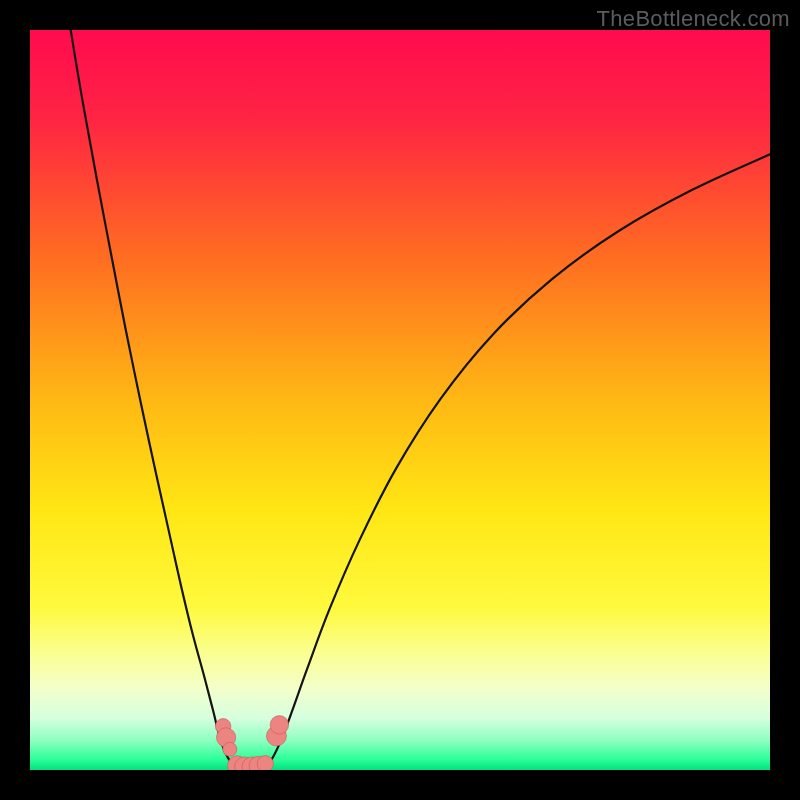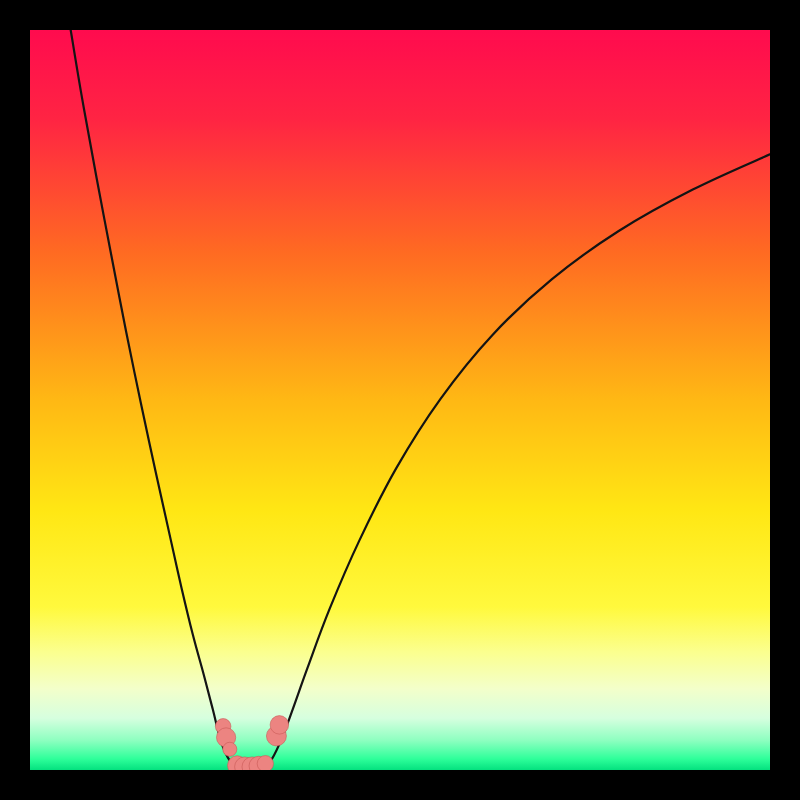--- a/index.html
+++ b/index.html
@@ -73,13 +73,14 @@
           <circle cx="207.20" cy="735.41" r="9.62" fill="#ec8481" stroke="#c95a57" stroke-width="0.6"></circle>
           <circle cx="214.60" cy="736.89" r="9.99" fill="#ec8481" stroke="#c95a57" stroke-width="0.6"></circle>
           <circle cx="222.00" cy="736.89" r="9.99" fill="#ec8481" stroke="#c95a57" stroke-width="0.6"></circle>
           <circle cx="228.66" cy="735.93" r="9.62" fill="#ec8481" stroke="#c95a57" stroke-width="0.6"></circle>
           <circle cx="235.32" cy="733.71" r="8.14" fill="#ec8481" stroke="#c95a57" stroke-width="0.6"></circle>
           <circle cx="246.42" cy="705.96" r="9.99" fill="#ec8481" stroke="#c95a57" stroke-width="0.6"></circle>
           <circle cx="249.38" cy="694.86" r="9.25" fill="#ec8481" stroke="#c95a57" stroke-width="0.6"></circle>
         </g>
     </svg>
   </div>
+  <div class="watermark">TheBottleneck.com</div>
 </div>
 
 </body></html>

